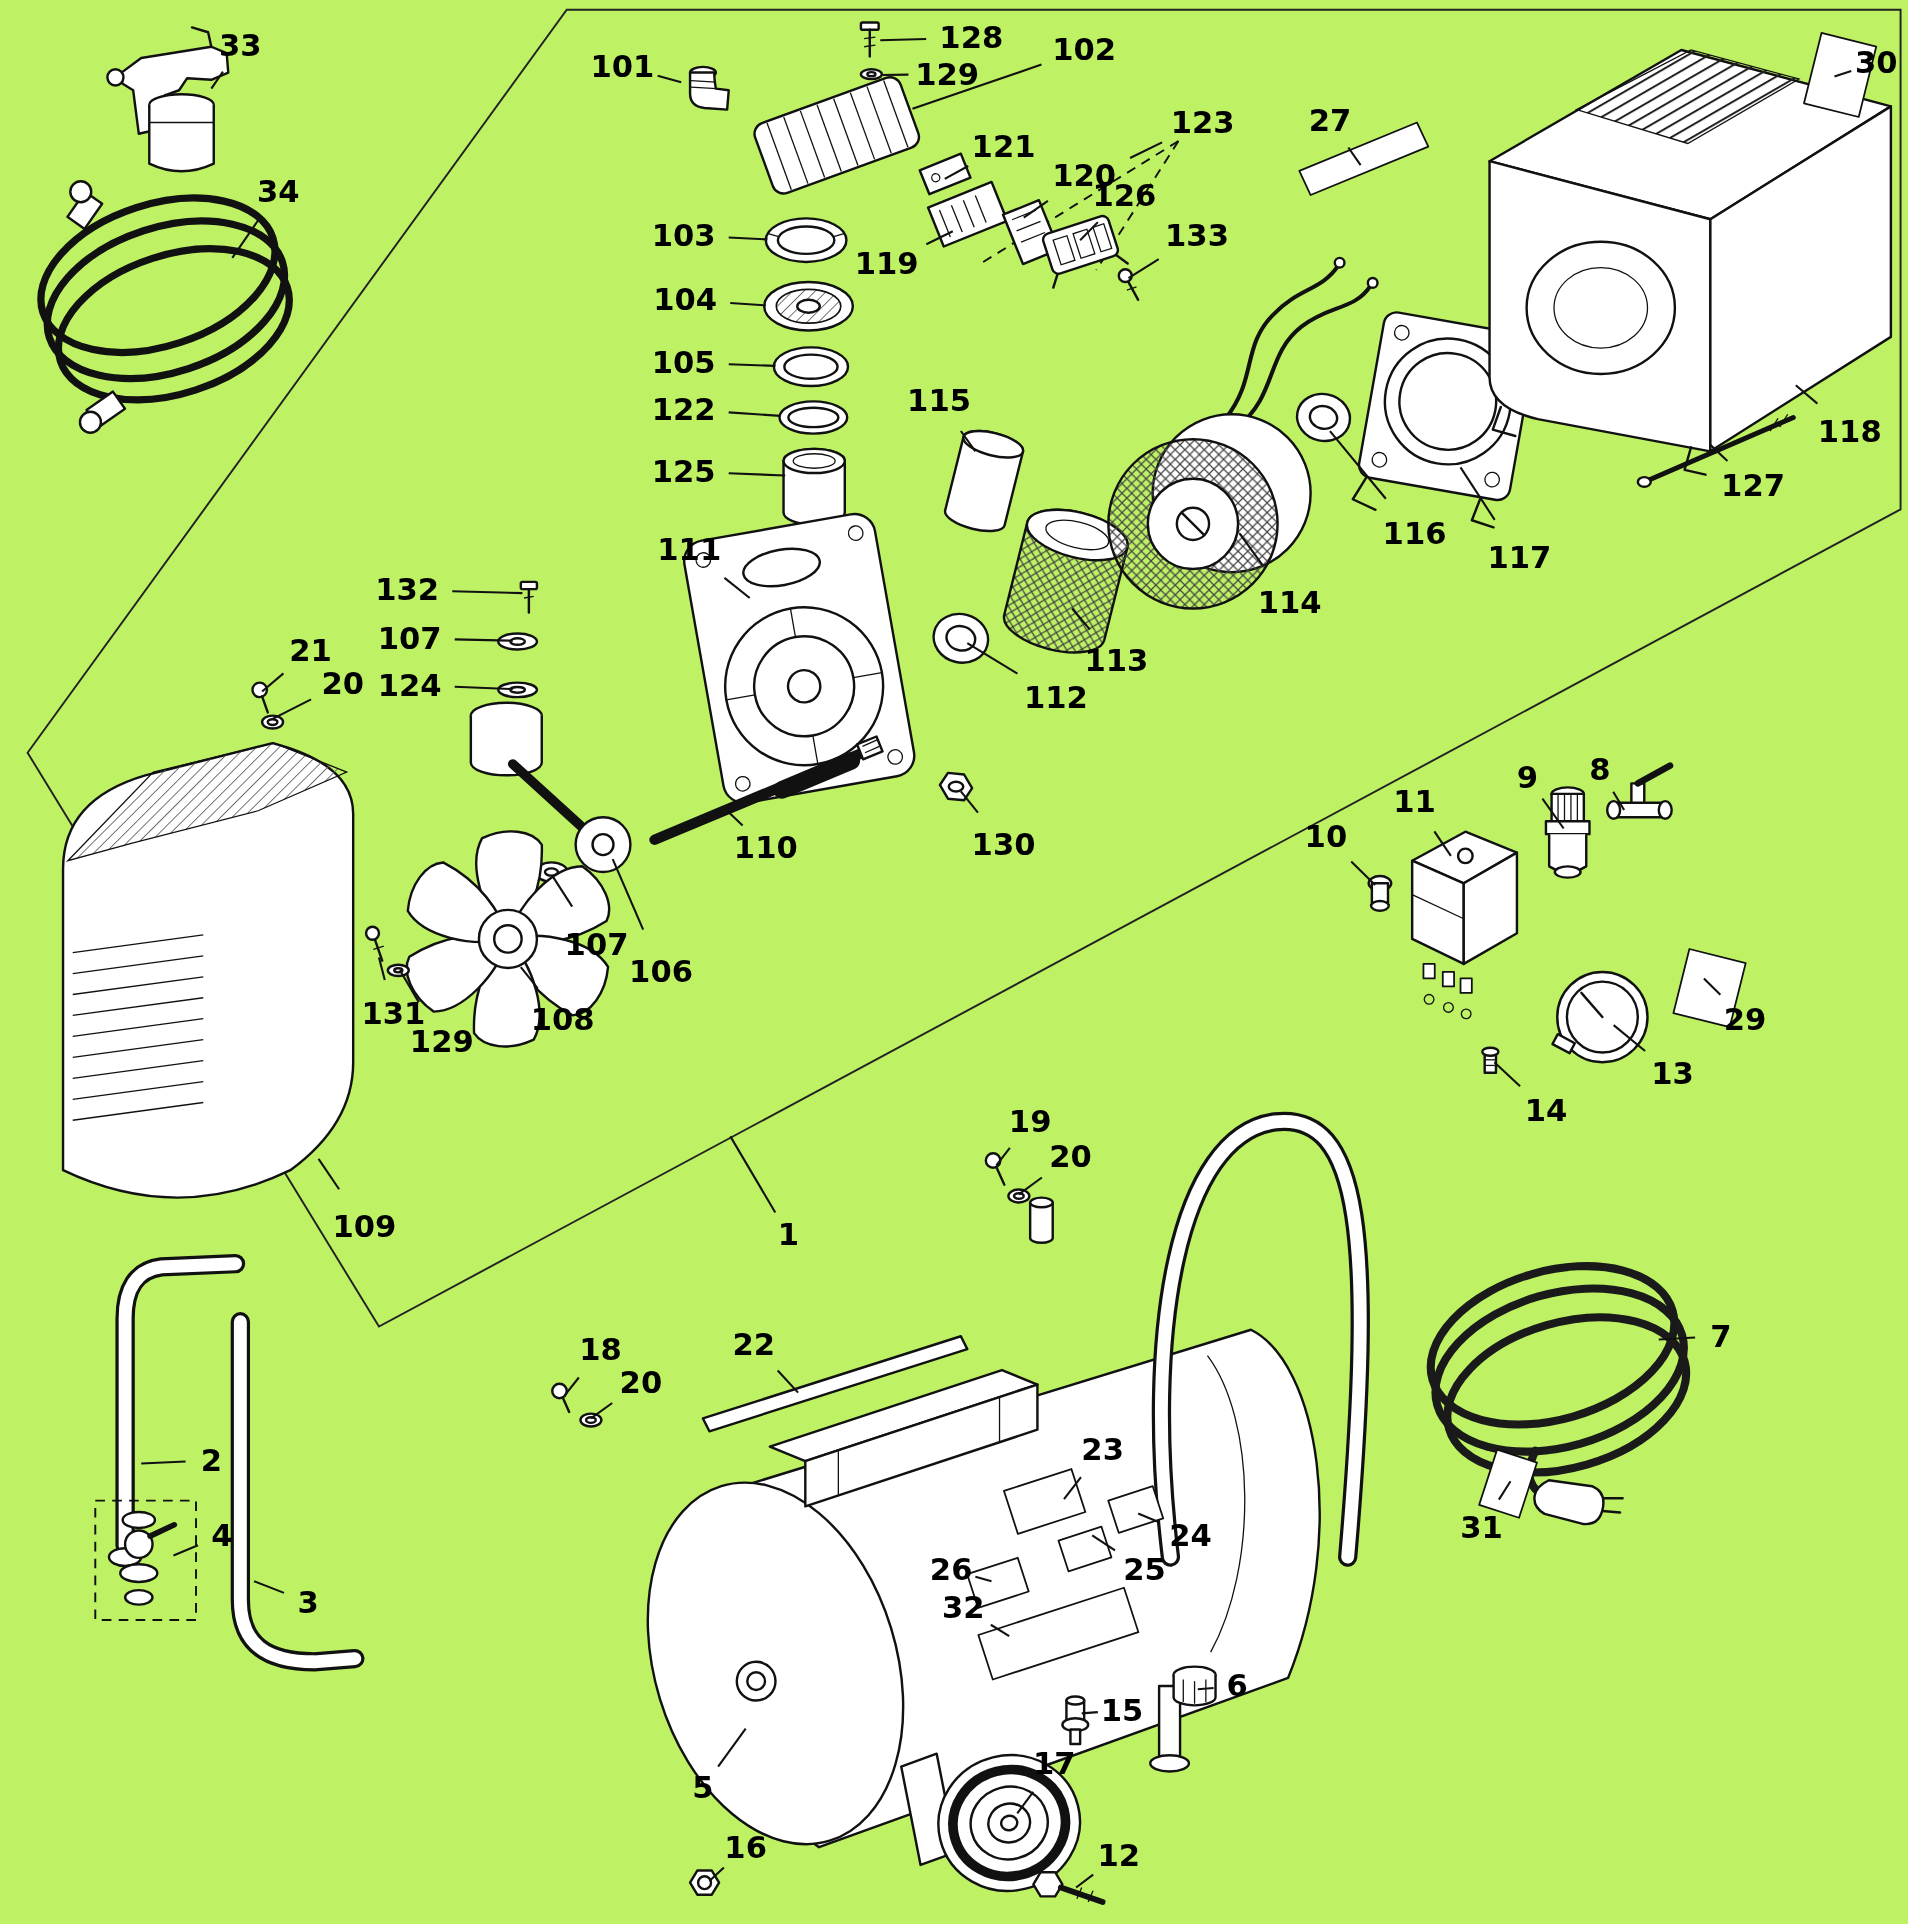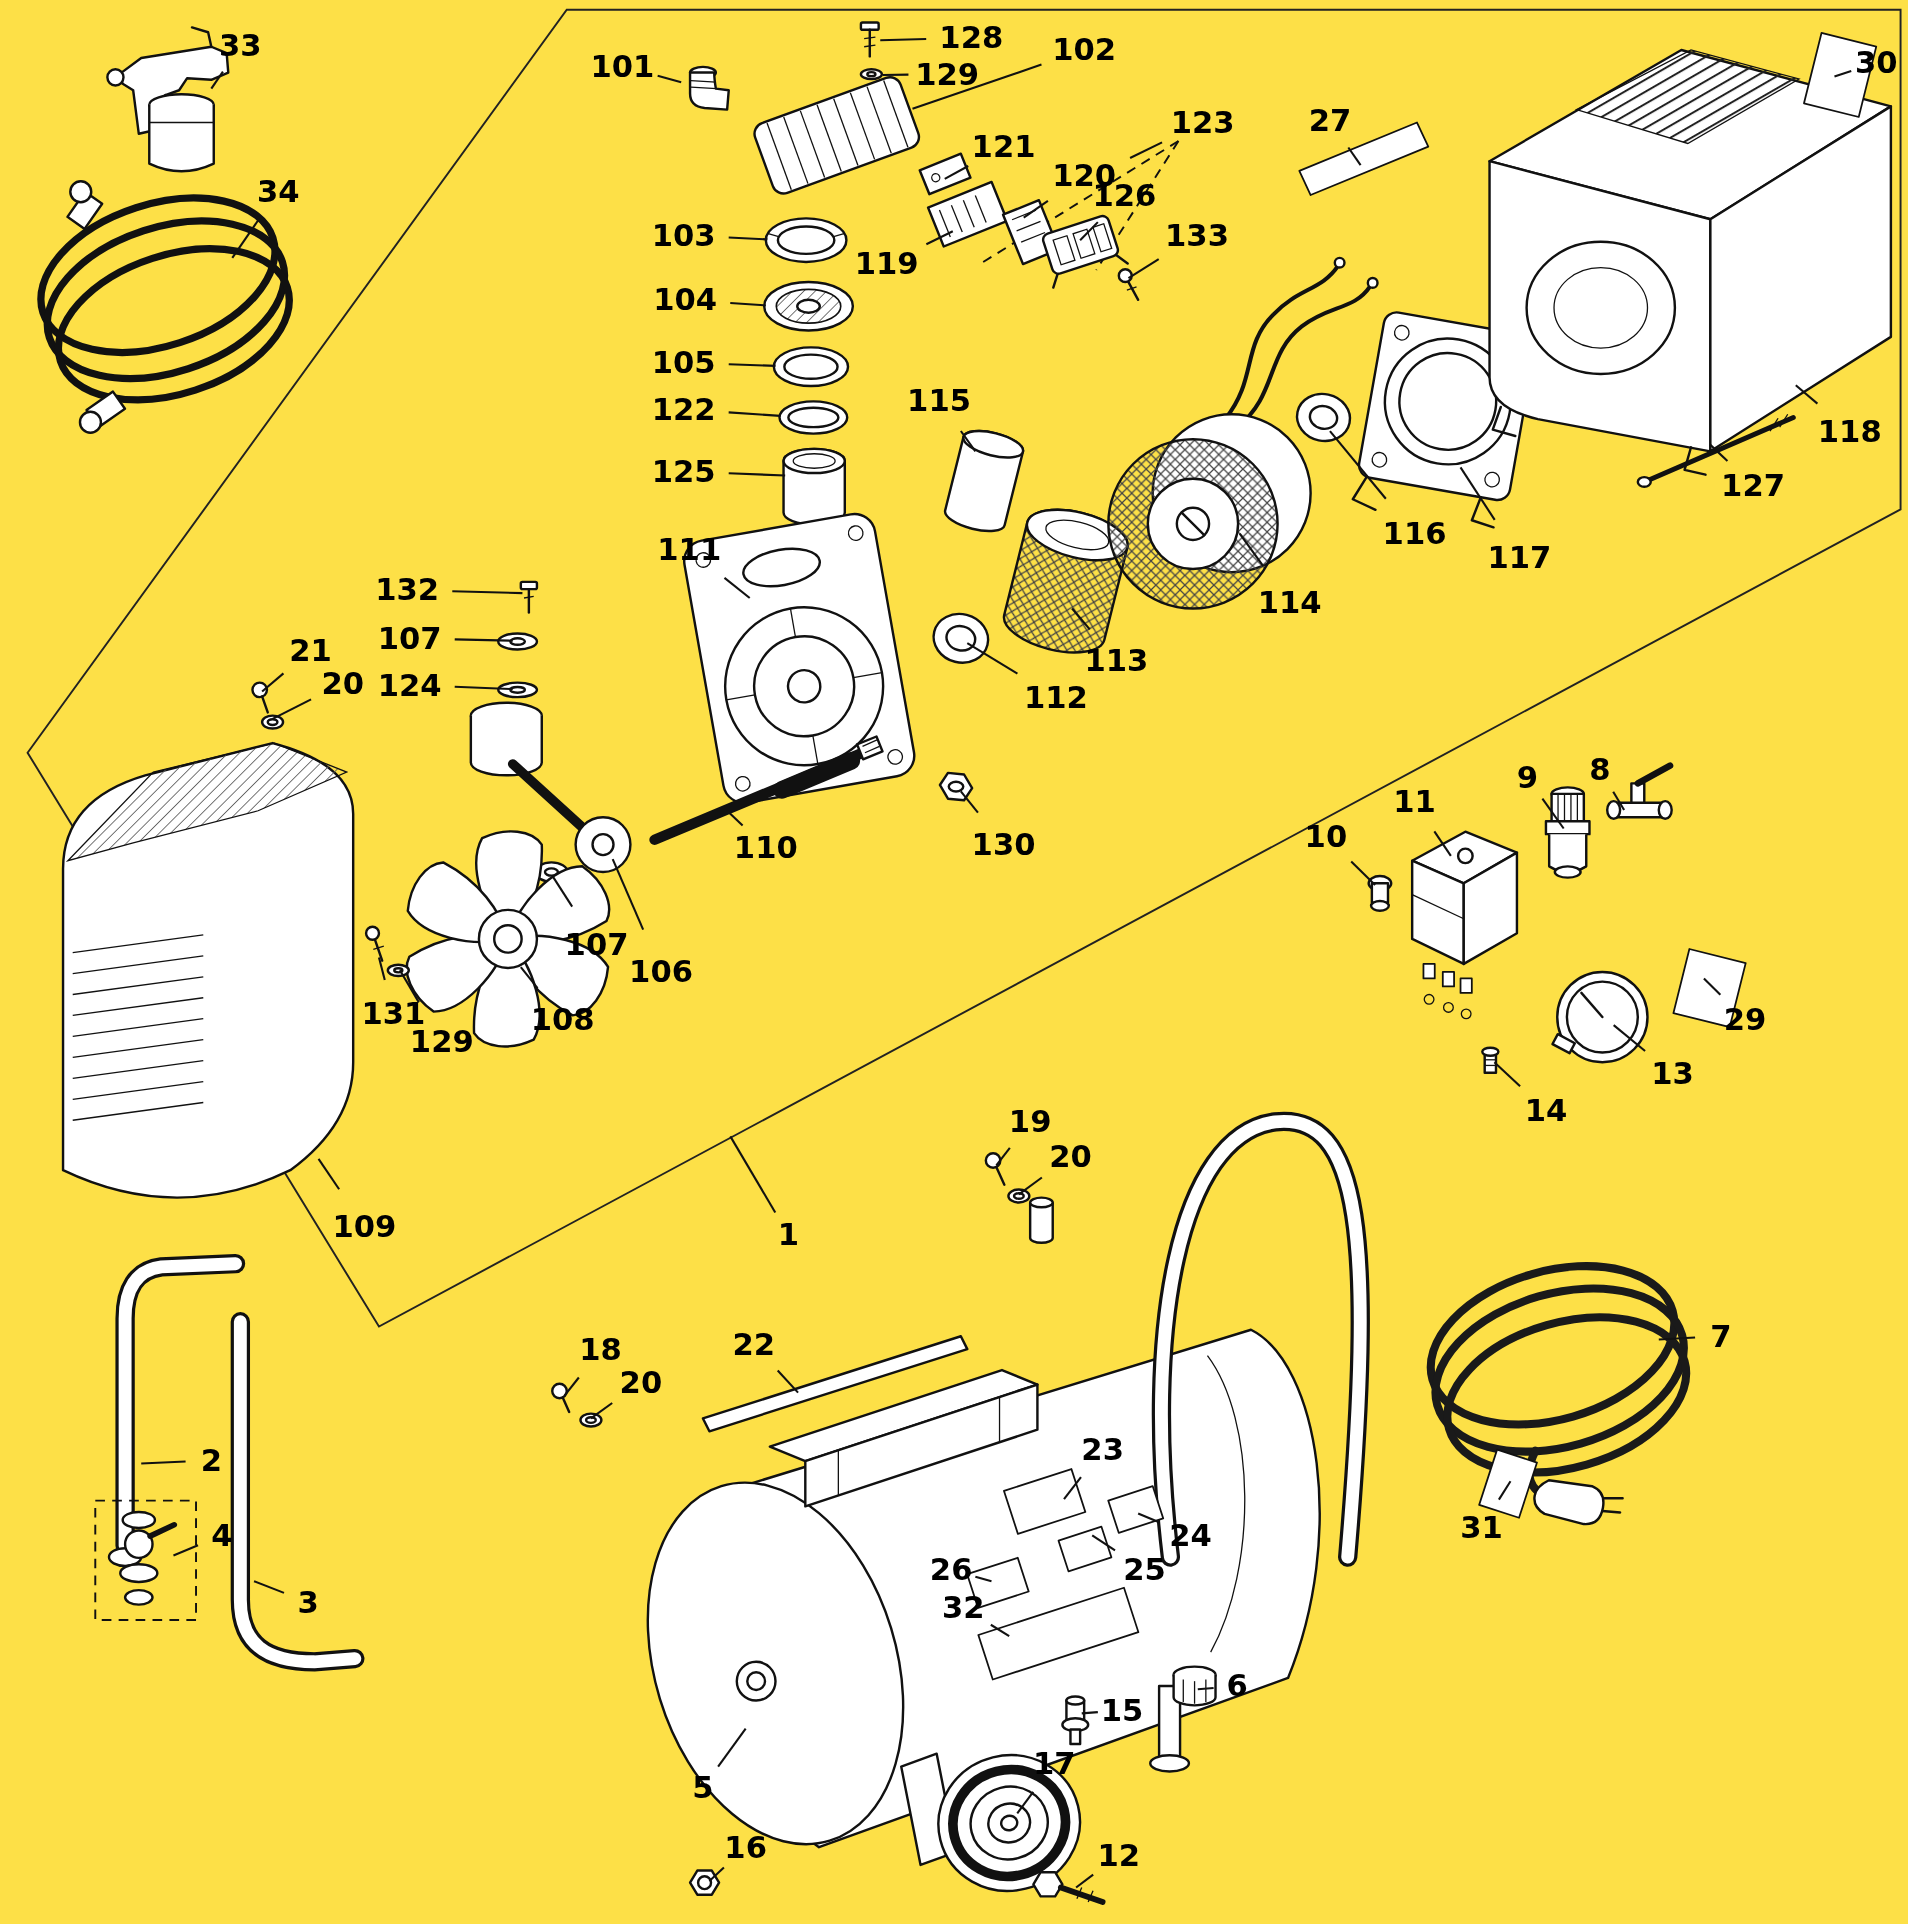--- a/index.html
+++ b/index.html
@@ -1,17 +1,17 @@
 <!DOCTYPE html>
 <html style="font-size:13px"><head>
 <meta charset="utf-8">
 <title>Diagram</title>
 <style>
   html,body{margin:0;padding:0;background:#fff}
-  .page{width:1908px;height:1924px;position:relative;background:#fde047;overflow:hidden}
+  .page{width:1908px;height:1924px;position:relative;background:#bef264;overflow:hidden}
   svg{display:block}
   .sw{fill:#fff;stroke:#111;stroke-width:3;stroke-linejoin:round}
   .sw2{fill:#fff;stroke:#111;stroke-width:2.2;stroke-linejoin:round}
   .s{fill:none;stroke:#111;stroke-width:3;stroke-linecap:round;stroke-linejoin:round}
   .thin{fill:none;stroke:#111;stroke-width:1.6}
   .plane{fill:none;stroke:#222;stroke-width:2.4}
   .dash{fill:none;stroke:#111;stroke-width:2.4;stroke-dasharray:12 9}
   .leader{stroke:#111;stroke-width:2.6;fill:none}
   .callout{font:bold 38px "DejaVu Sans",sans-serif;fill:#000;text-anchor:middle;dominant-baseline:central}
   .tube-out{fill:none;stroke:#111;stroke-width:24;stroke-linecap:round}

